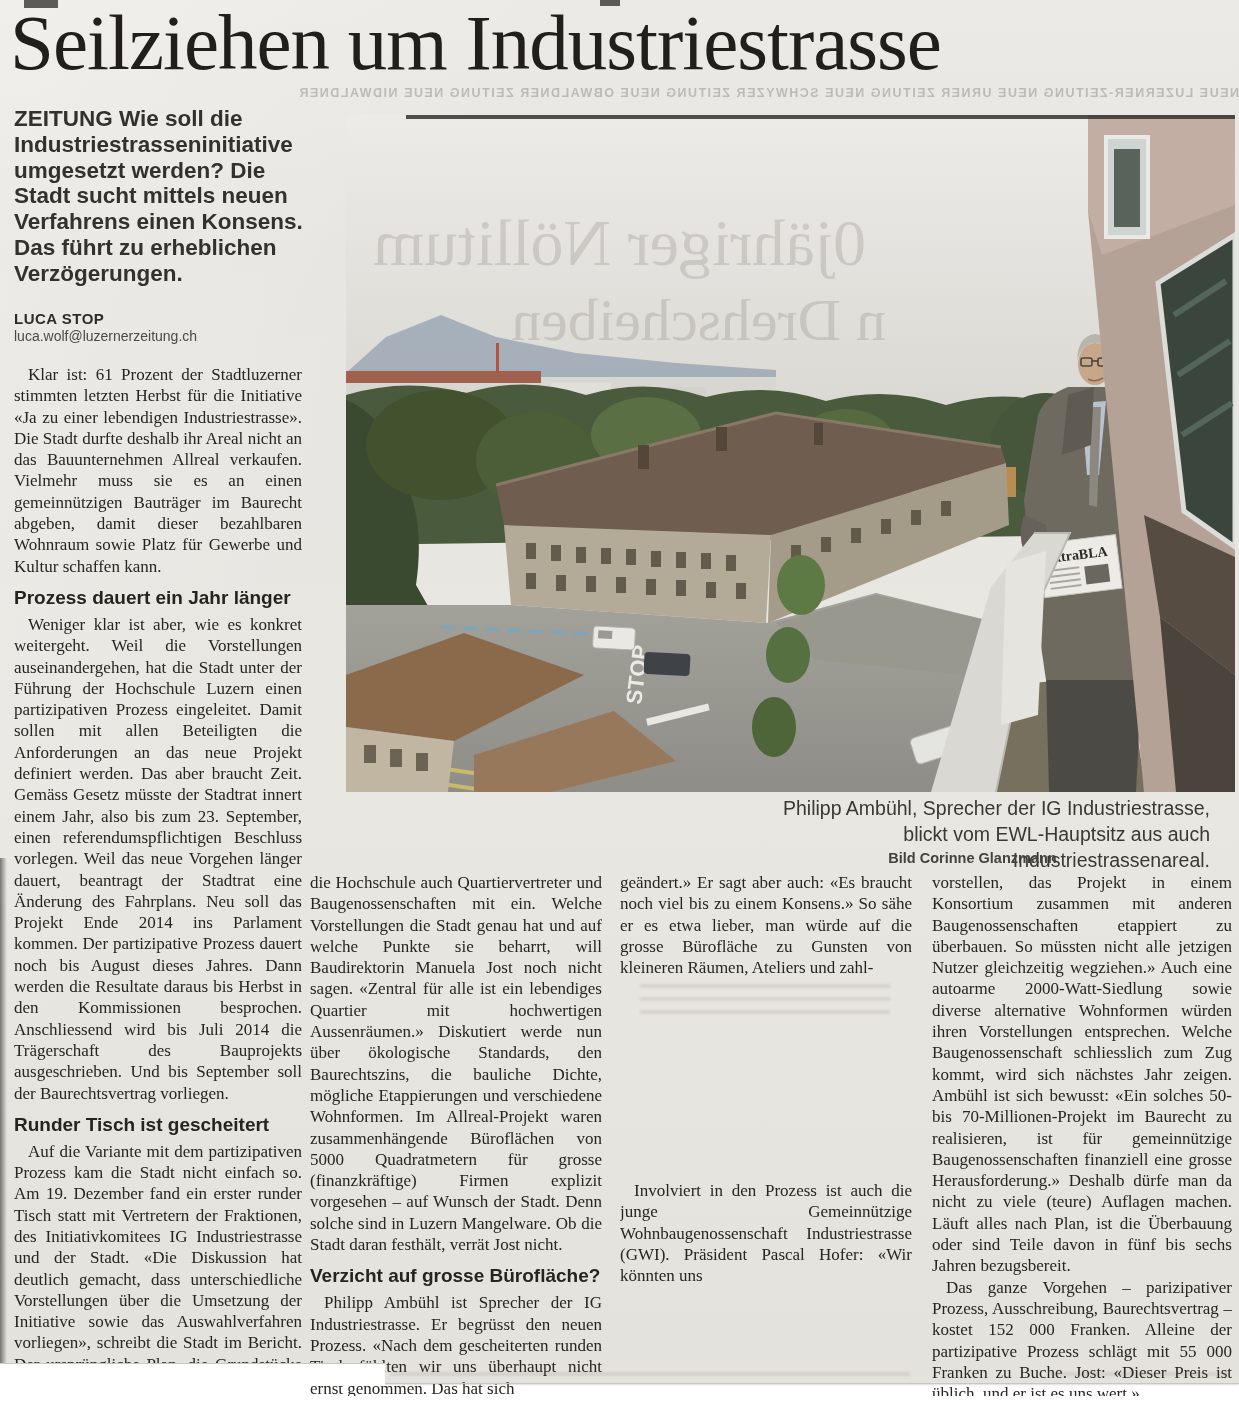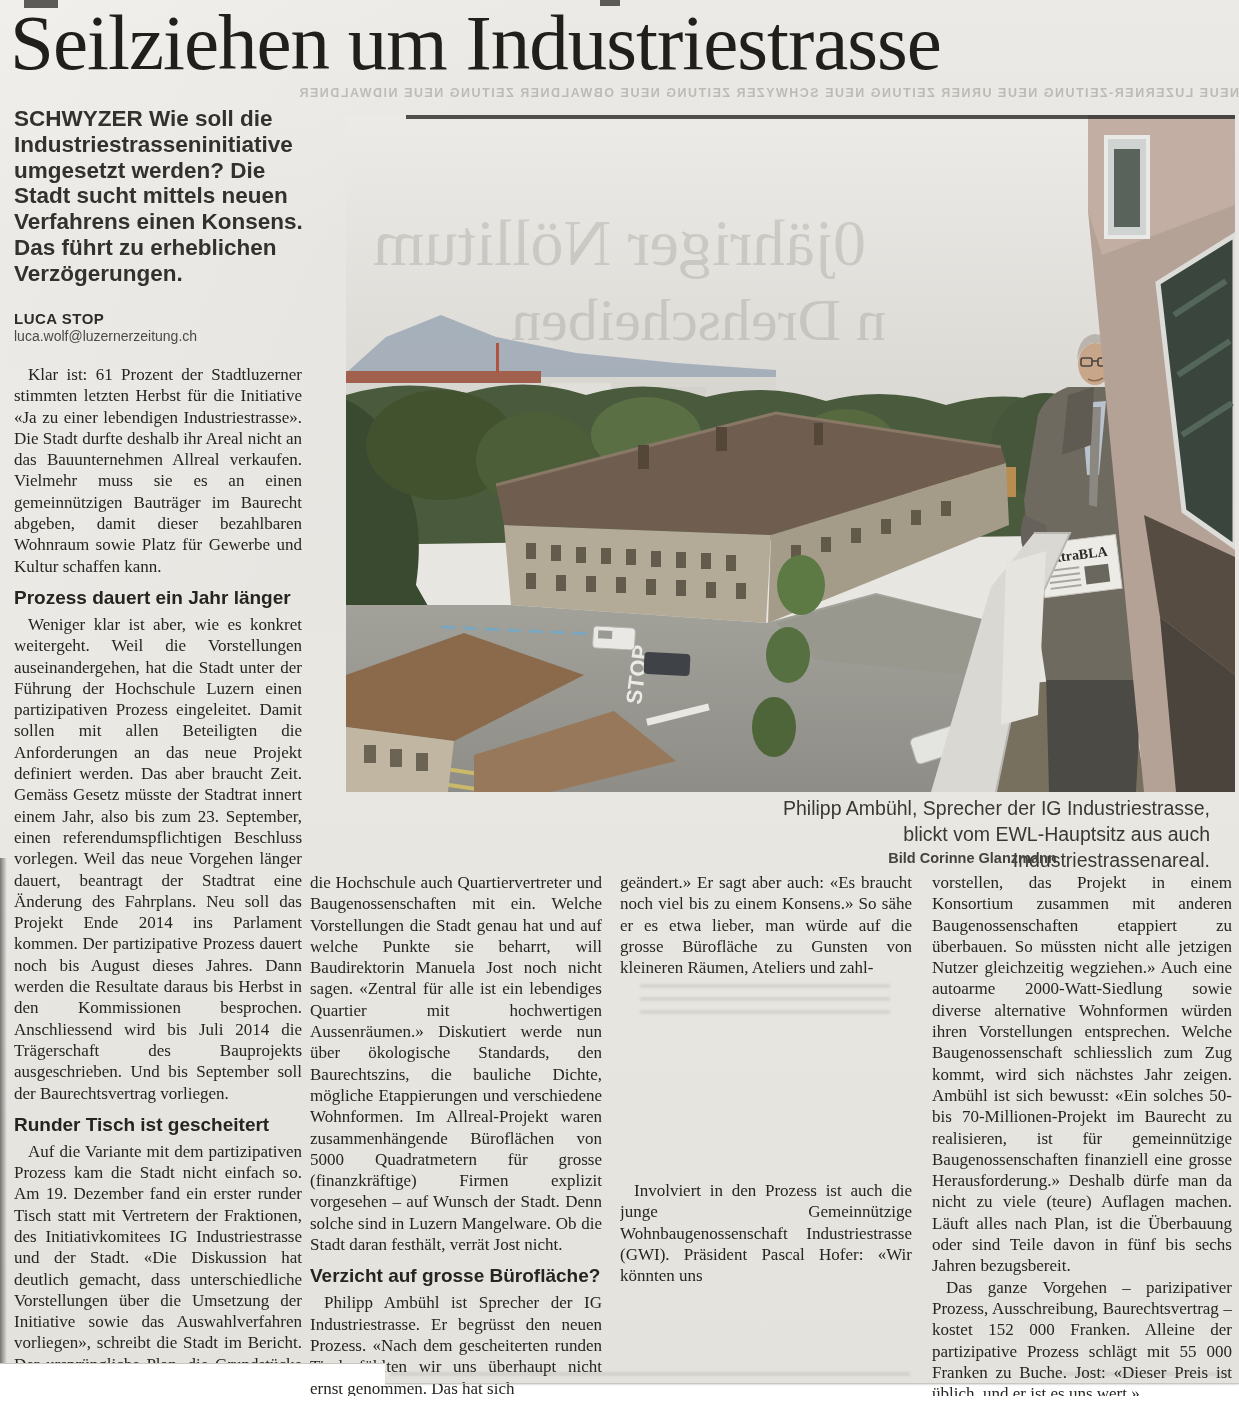--- a/index.html
+++ b/index.html
@@ -65,21 +65,21 @@
 <div id="paper" class="abs"></div>
 
 <div class="abs cutmark" style="left:24px;top:0;width:34px;height:8px;"></div>
 <div class="abs cutmark" style="left:600px;top:0;width:20px;height:6px;"></div>
 <div id="left-edge-shadow" class="abs"></div>
 
 <h1 id="headline" class="abs" style="margin:0;font-weight:normal;">Seilziehen um Industriestrasse</h1>
 
 <div id="ghost-masthead" class="abs">NEUE LUZERNER-ZEITUNG   NEUE URNER ZEITUNG   NEUE SCHWYZER ZEITUNG   NEUE OBWALDNER ZEITUNG   NEUE NIDWALDNER Z</div>
 
-<p id="lead" class="abs" style="margin:0;"><span>SCHWYZER</span><span> Wie soll die Industriestrasseninitiative umgesetzt werden? Die Stadt sucht mittels neuen Verfahrens einen Konsens. Das führt zu erheblichen Verzögerungen.</span></p>
+<p id="lead" class="abs" style="margin:0;"><span>ZEITUNG</span><span> Wie soll die Industriestrasseninitiative umgesetzt werden? Die Stadt sucht mittels neuen Verfahrens einen Konsens. Das führt zu erheblichen Verzögerungen.</span></p>
 
 <div id="byline" class="abs">
   <div class="author">LUCA STOP</div>
   <div class="email">luca.wolf@luzernerzeitung.ch</div>
 </div>
 
 <div id="photo" class="abs">
 <svg viewBox="0 0 889 677" preserveAspectRatio="none">
   <defs>
     <linearGradient id="sky" x1="0" y1="0" x2="0" y2="1">

